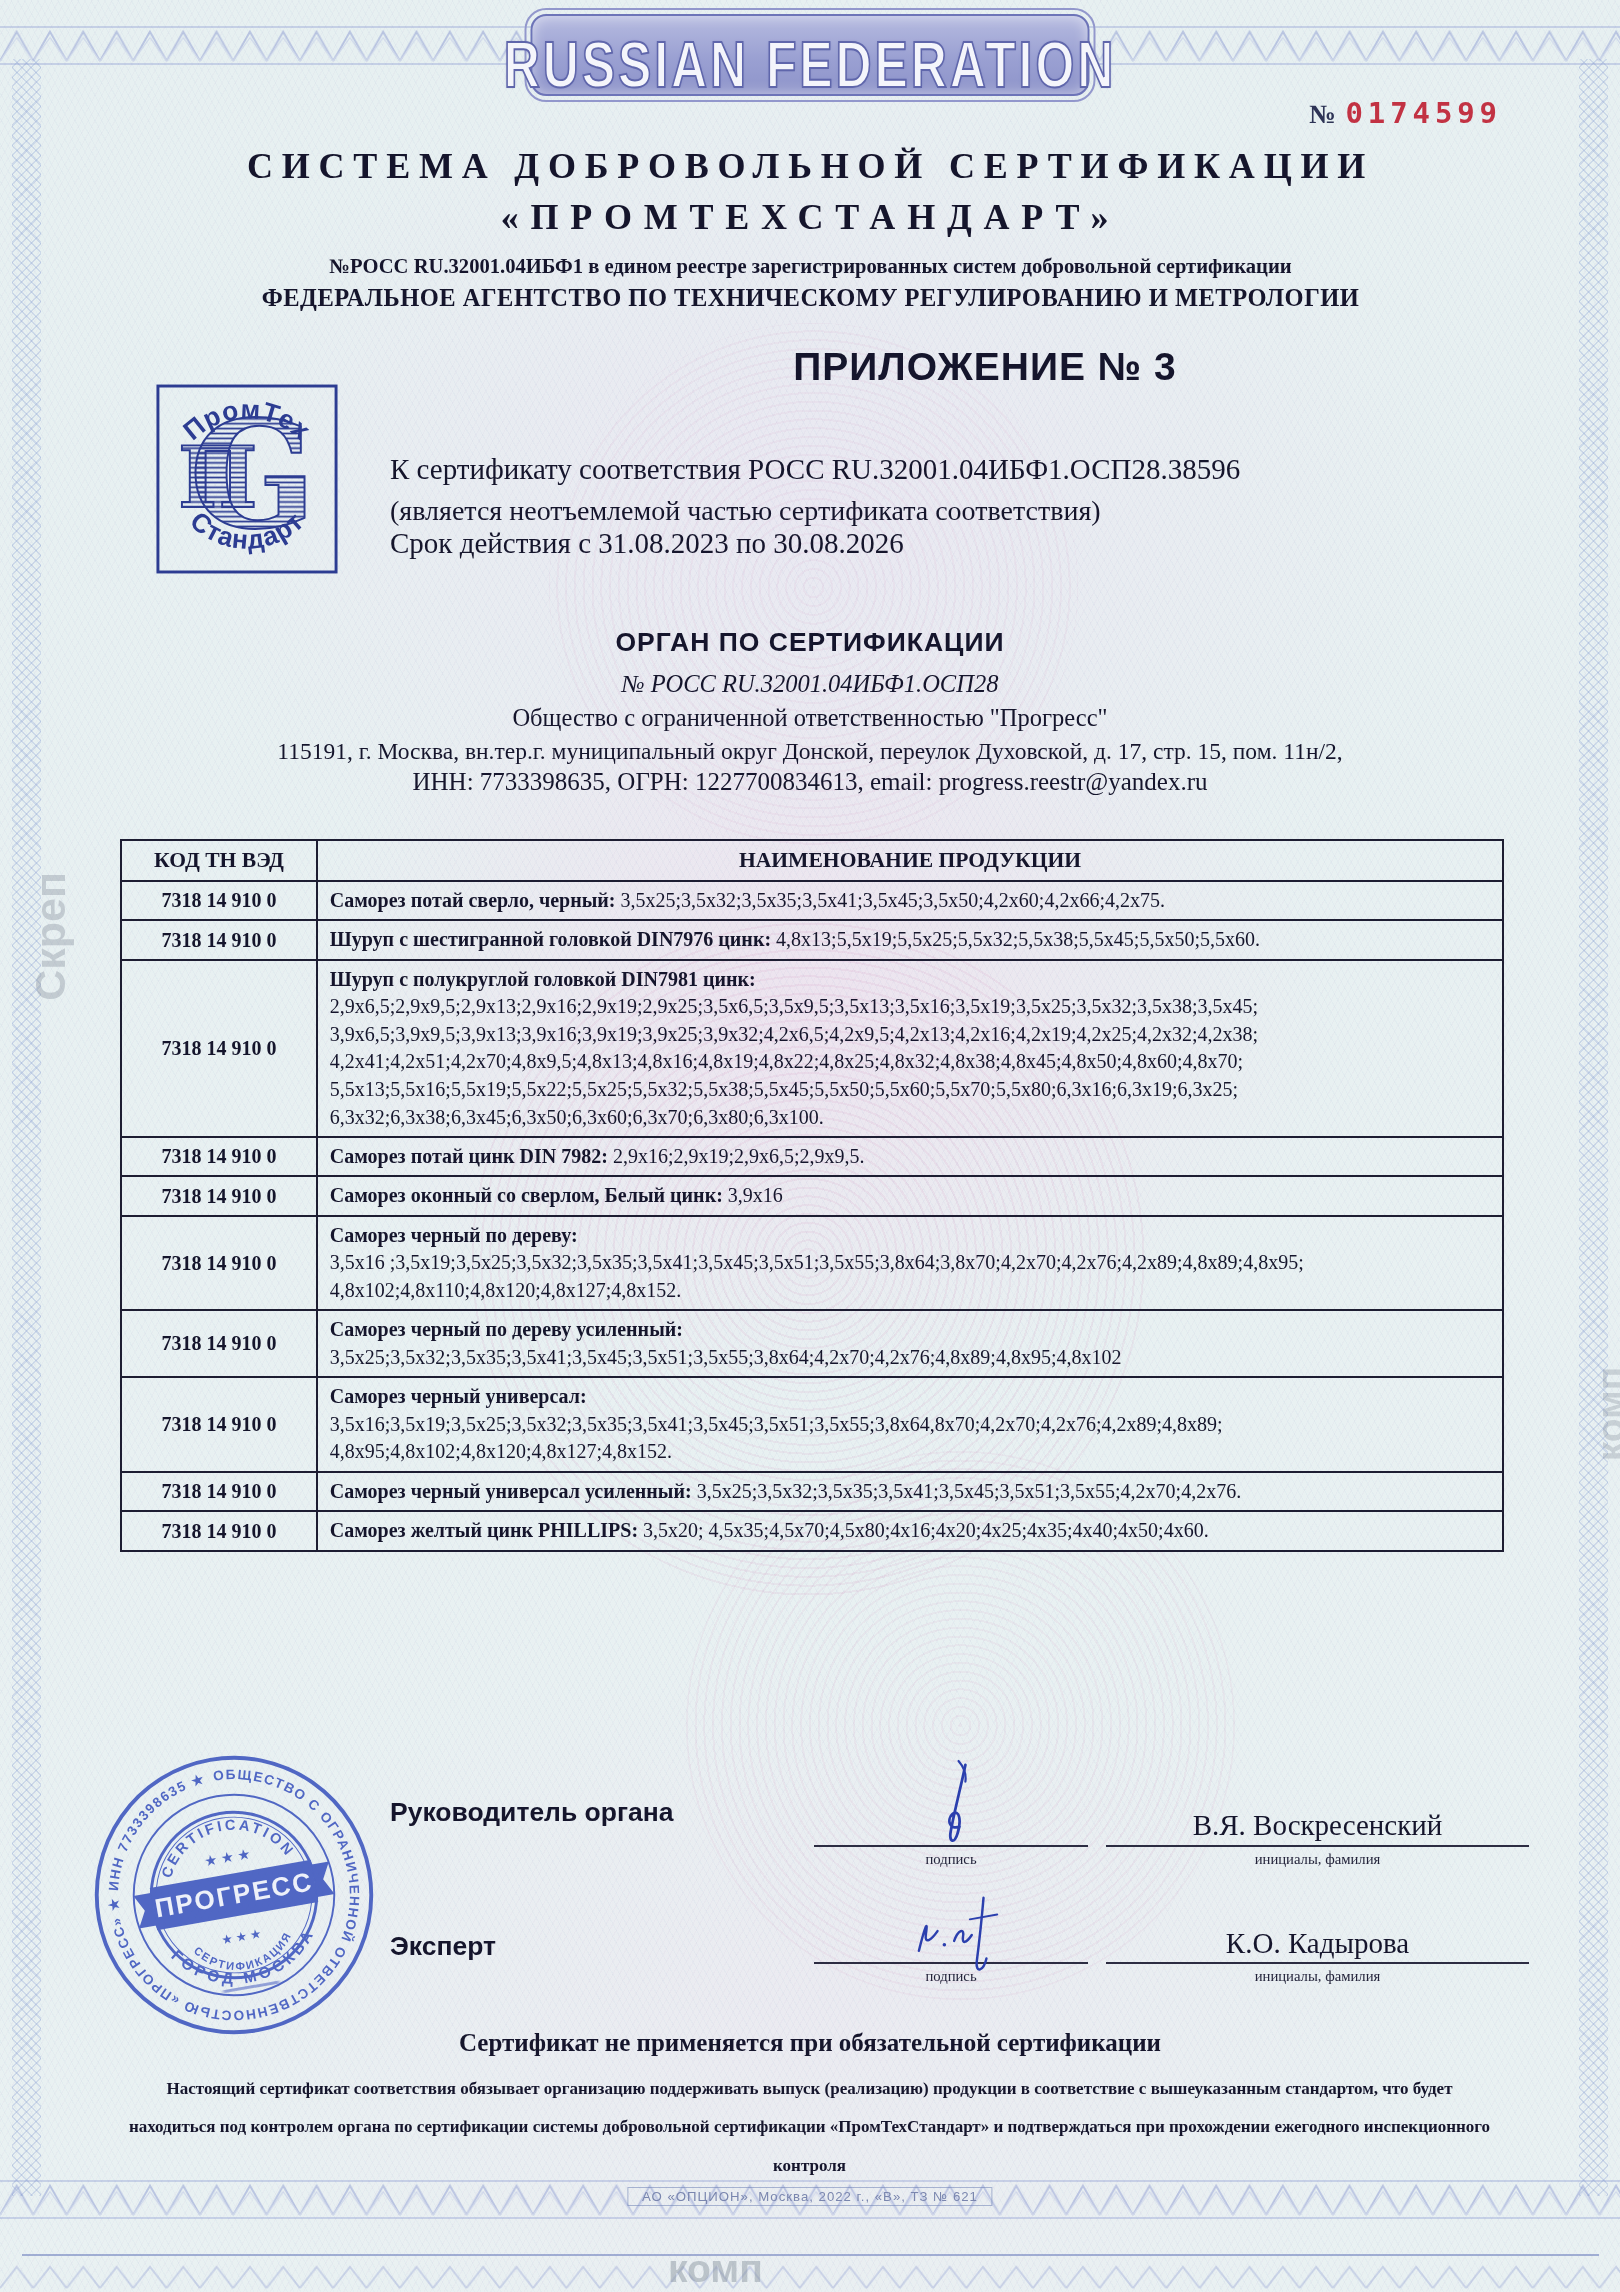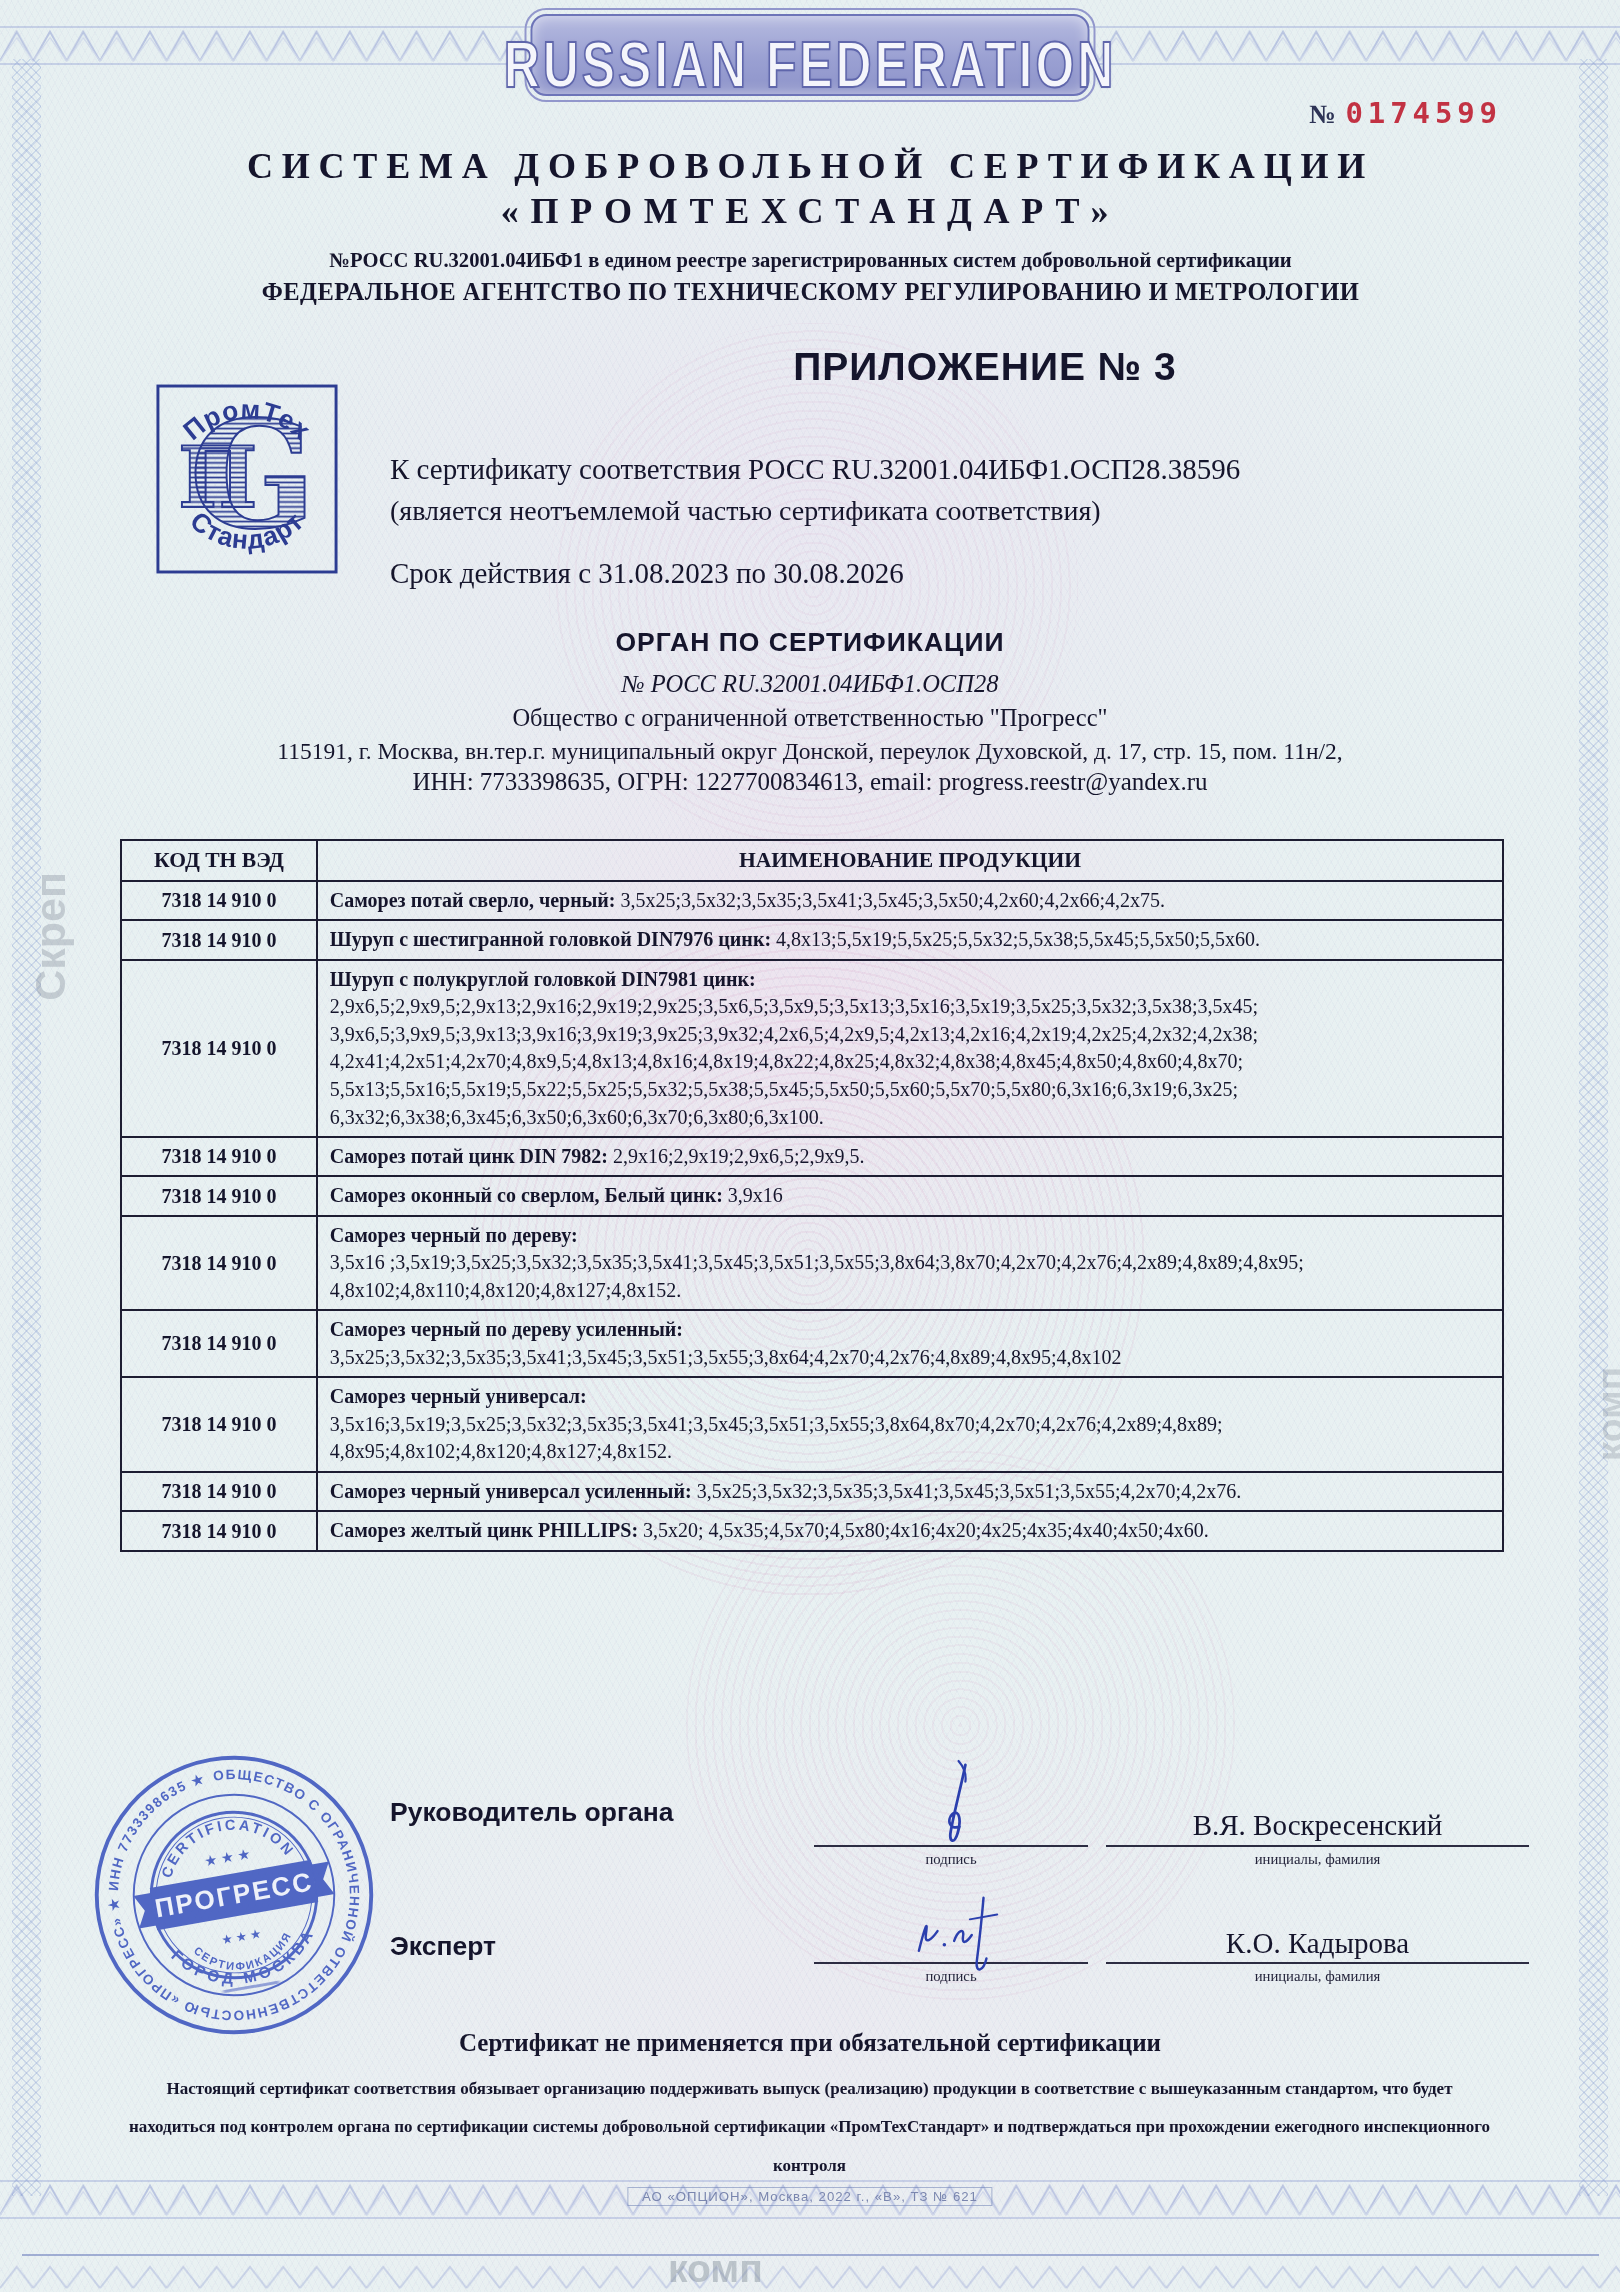--- a/index.html
+++ b/index.html
@@ -44,31 +44,31 @@
      letter-spacing:2.9px;color:#f4f5fb;transform:scaleY(1.28);white-space:nowrap;
      -webkit-text-stroke:1.5px #5f66ab;text-shadow:0 0 2px #6b72b5;}
 
   .cert-no{top:96px;left:1309px;white-space:nowrap;}
   .cert-no .pre{font-size:26.5px;color:#2e3456;font-weight:700;margin-right:9.8px;}
   .cert-no .val{font-family:"DejaVu Sans Mono",monospace;font-weight:700;font-size:29px;
      color:#c23243;letter-spacing:4.9px;}
 
   .hdr{top:145px;left:69px;width:1483px;text-align:center;}
   .hdr .l1{font-size:36px;font-weight:700;letter-spacing:8.8px;}
-  .hdr .l2{font-size:36px;font-weight:700;letter-spacing:11.8px;margin-top:3px;}
+  .hdr .l2{font-size:36px;font-weight:700;letter-spacing:11.8px;margin-top:9px;}
   .hdr .l3{font-size:20.6px;font-weight:700;margin-top:16.7px;}
   .hdr .l4{font-size:24.5px;font-weight:700;margin-top:5.9px;letter-spacing:0.5px;}
 
   .logo{top:382px;left:155px;width:184px;height:194px;}
   .apx-title{top:345px;left:490px;width:990px;text-align:center;
      font-family:"Liberation Sans",sans-serif;font-weight:700;font-size:39px;letter-spacing:1px;}
   .cert-lines{top:453px;left:390px;width:1147px;}
   .cert-lines .c1{font-size:29px;}
   .cert-lines .c2{font-size:28px;margin-top:8.8px;}
-  .cert-lines .c3{font-size:29px;margin-top:30px;}
+  .cert-lines .c3{font-size:29px;}
 
   .org{top:627px;left:0;width:1620px;text-align:center;}
   .org .oh{font-family:"Liberation Sans",sans-serif;font-weight:700;font-size:26.5px;letter-spacing:1px;}
   .org .o1{font-size:24.5px;margin-top:11.8px;font-style:italic;}
   .org .o2{font-size:24.5px;margin-top:5.9px;}
   .org .o3{font-size:23.5px;margin-top:5.9px;}
   .org .o4{font-size:25px;margin-top:3.9px;}
   .list-title{top:790px;left:0;width:1620px;text-align:center;font-weight:700;font-size:27.4px;}
 
   table.prod{position:absolute;z-index:2;top:839px;left:120px;width:1384px;border-collapse:collapse;

